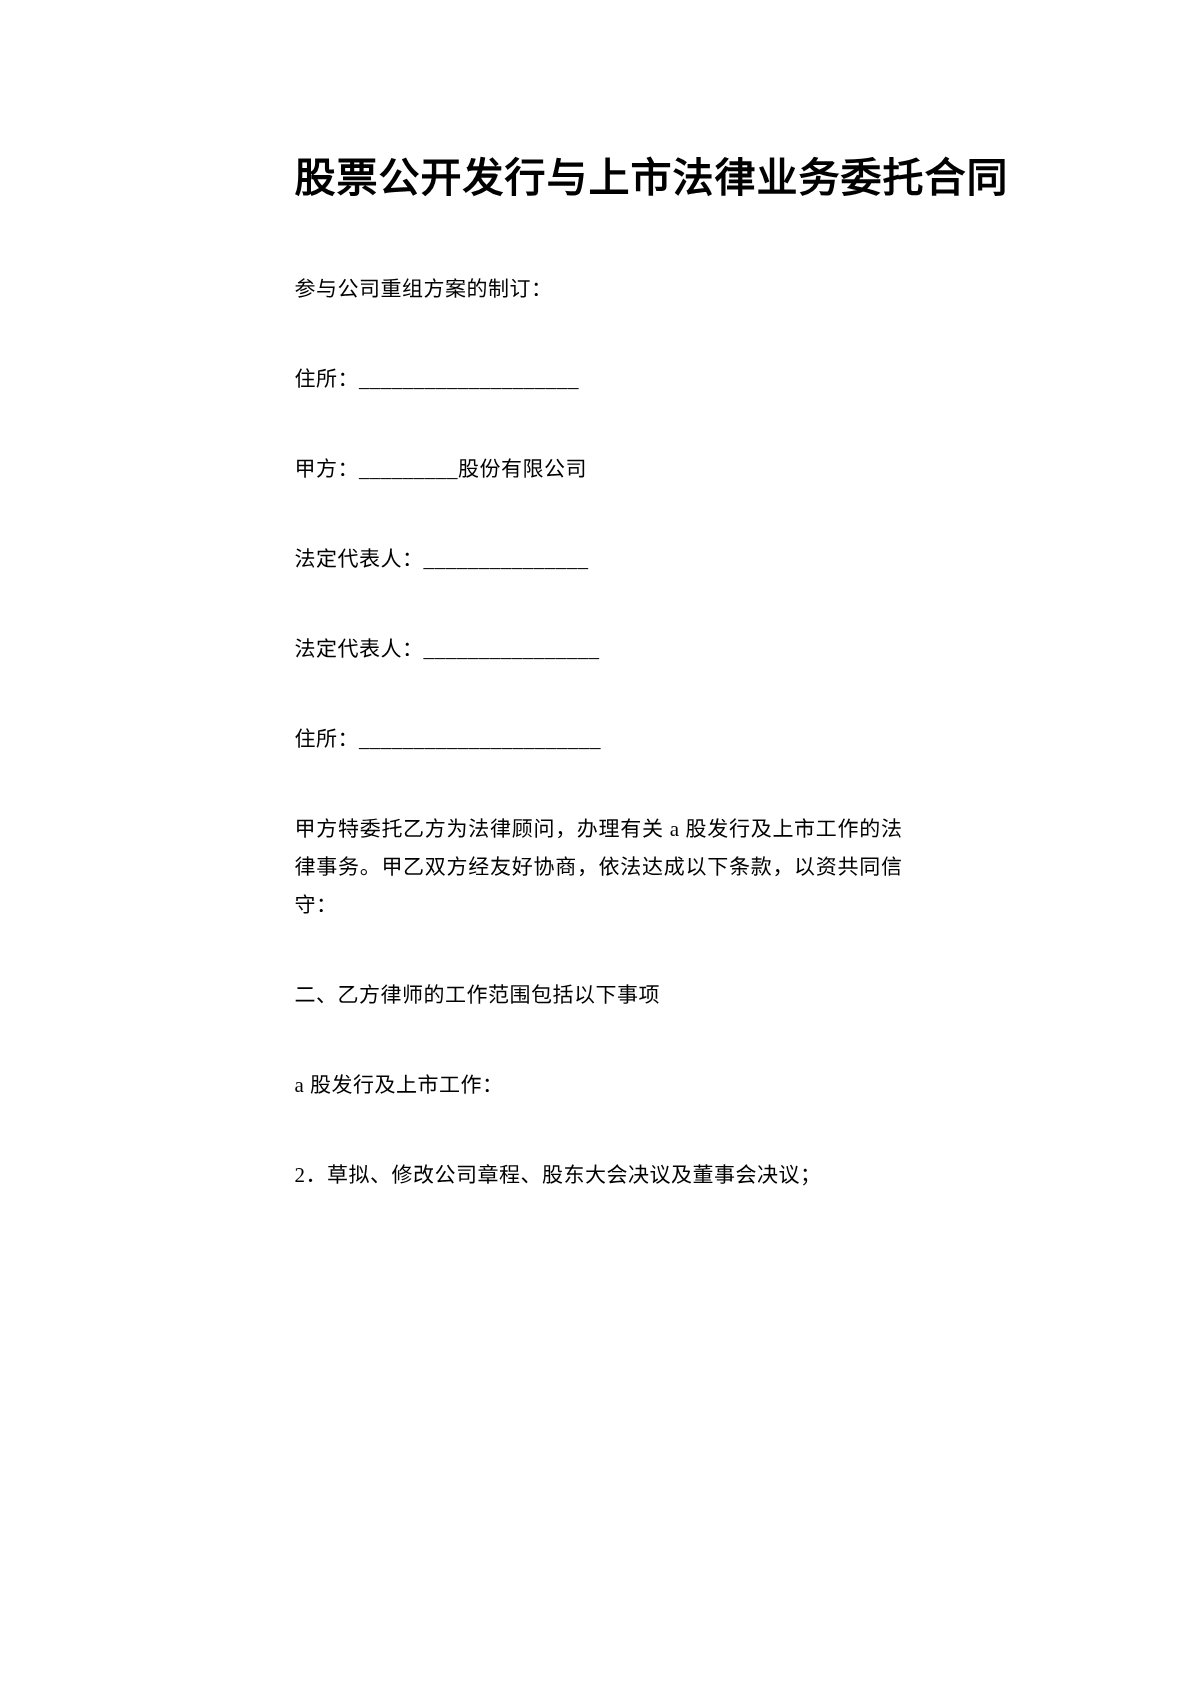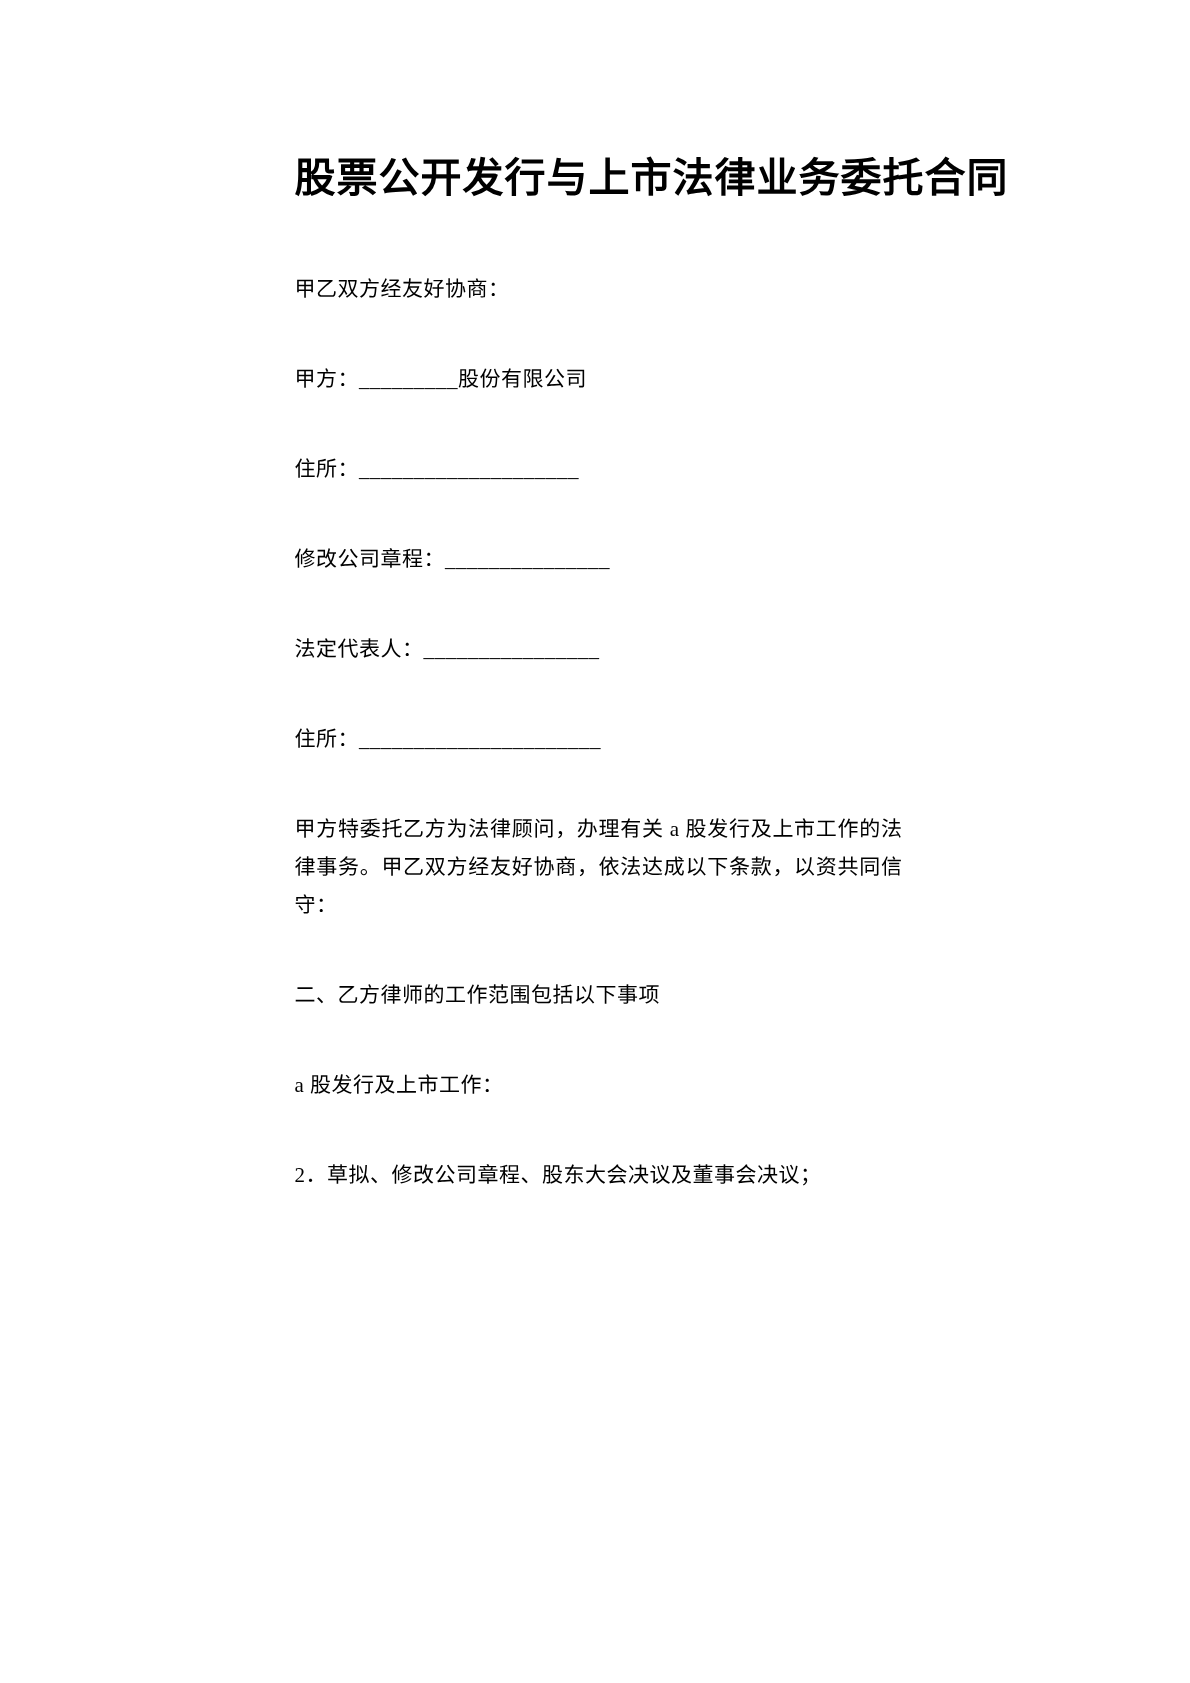--- a/index.html
+++ b/index.html
@@ -41,27 +41,27 @@
     margin-bottom: 0;
     font-family: Liberation Serif, serif;
   }
 </style>
 </head>
 <body>
 
 <div class="page">
   <h1 class="doc-title">股票公开发行与上市法律业务委托合同</h1>
 
-  <p class="para">甲乙双方经友好协商：</p>
+  <p class="para">参与公司重组方案的制订：</p>
+
+  <p class="para">住所：____________________</p>
 
   <p class="para">甲方：_________股份有限公司</p>
 
-  <p class="para">住所：____________________</p>
-
-  <p class="para">修改公司章程：_______________</p>
+  <p class="para">法定代表人：_______________</p>
 
 
   <p class="para">法定代表人：________________</p>
 
   <p class="para">住所：______________________</p>
 
   <p class="para">甲方特委托乙方为法律顾问，办理有关 a 股发行及上市工作的法律事务。甲乙双方经友好协商，依法达成以下条款，以资共同信守：</p>
 
 
   <p class="para">二、乙方律师的工作范围包括以下事项</p>

